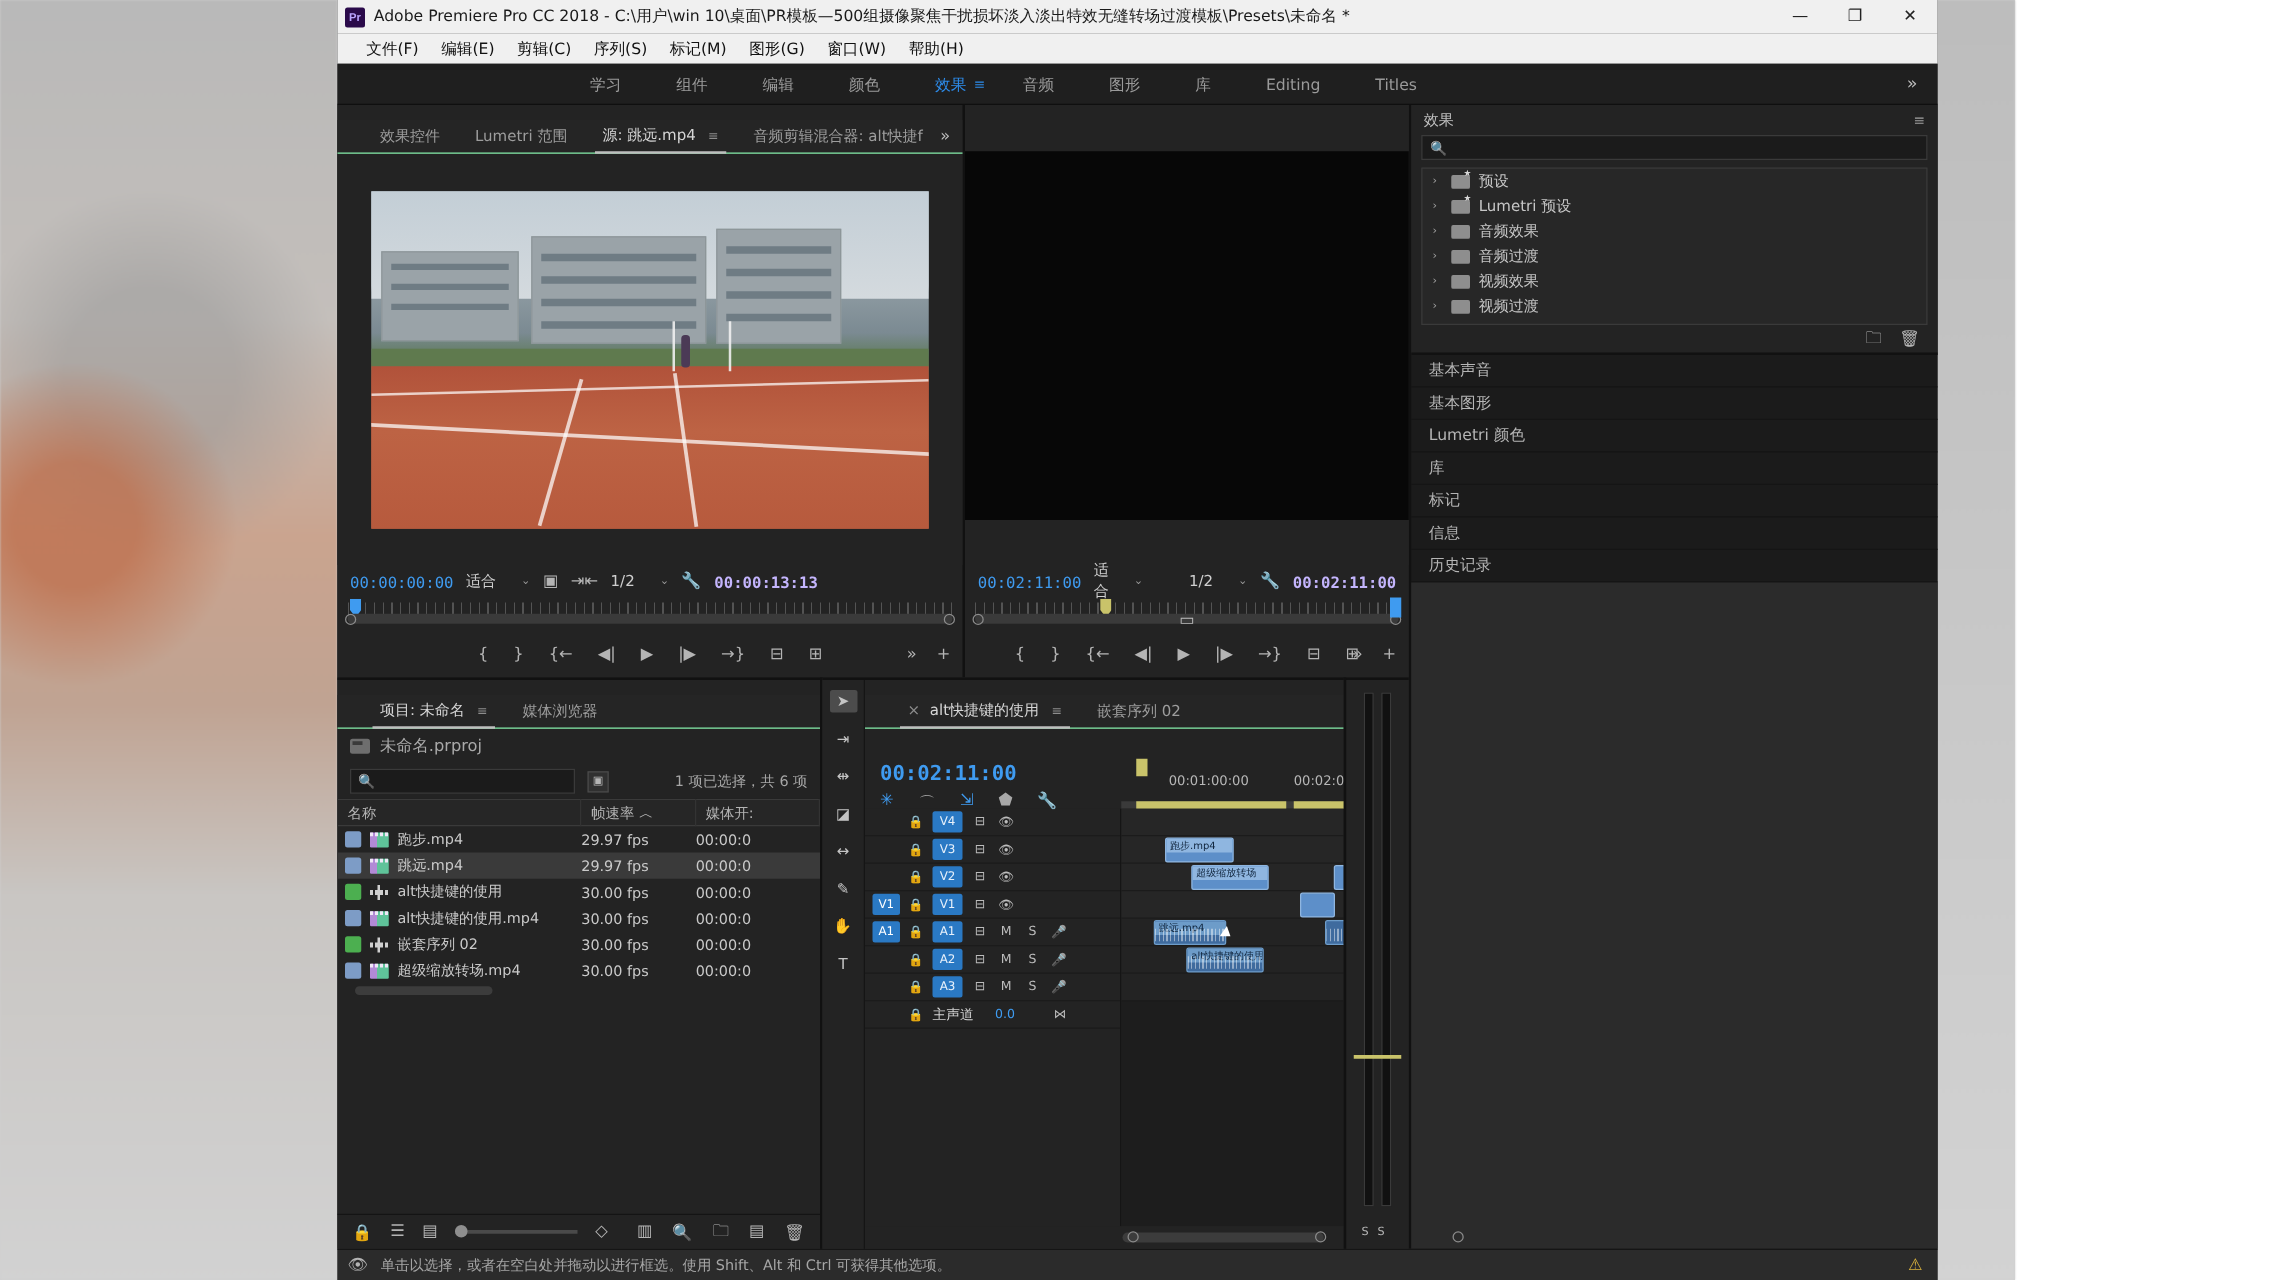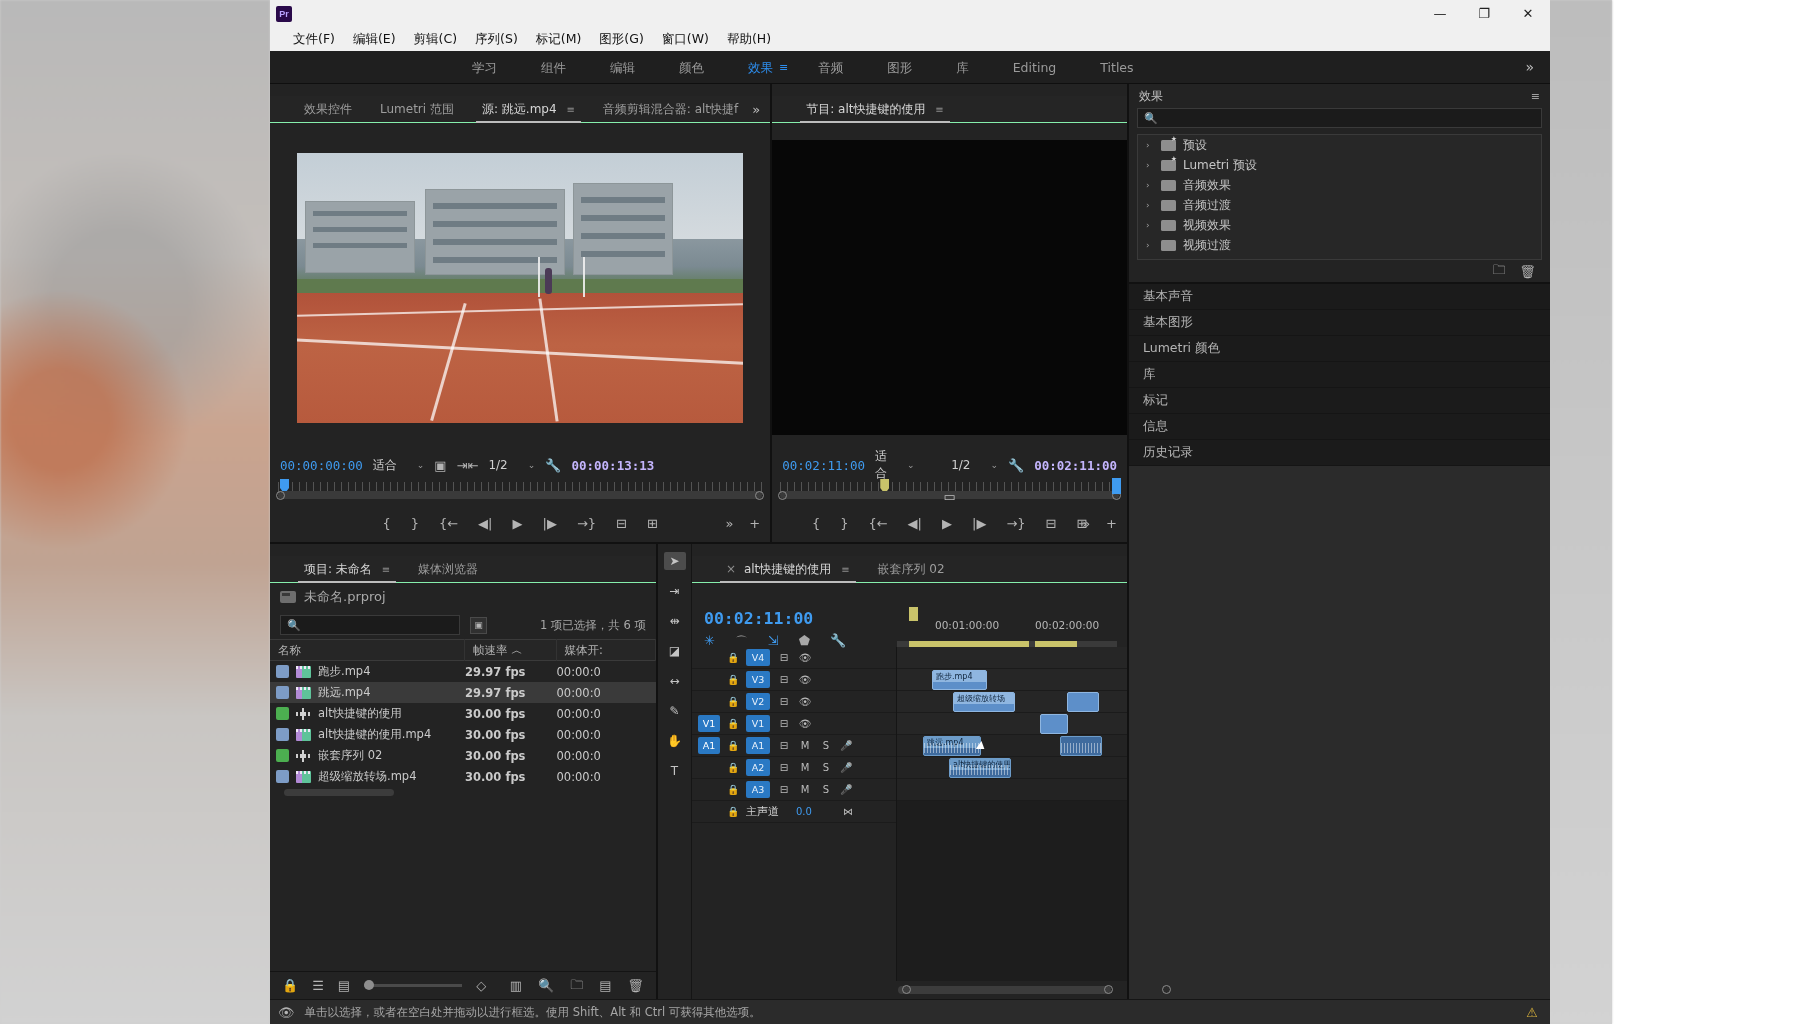--- a/index.html
+++ b/index.html
@@ -155,21 +155,21 @@
   .tbl{ flex:1 1 auto; overflow:hidden; }
   .tbl-head{ height:22px; display:flex; align-items:center; font-size:11.5px; color:#b4b4b4;
              border-top:1px solid #3a3a3a; border-bottom:1px solid #3a3a3a; background:#262626;}
   .th{ padding-left:8px; border-right:1px solid #333; height:22px; line-height:22px; white-space:nowrap;}
   .th.c-name{ width:196px;}
   .th.c-fps{ width:92px;}
   .th.c-start{ width:100px;}
   .row{ height:21px; display:flex; align-items:center; font-size:11.5px; color:#cacaca;}
   .row.sel{ background:#3a3a3a;}
   .row .c-name{ width:196px; display:flex; align-items:center; gap:7px; padding-left:6px; white-space:nowrap; overflow:hidden;}
-  .row .c-fps{ width:92px;font-weight:bold; }
+  .row .c-fps{ width:92px; }
   .row .c-start{ width:100px;}
   .sw{ width:13px;height:13px;border-radius:2px;flex:0 0 auto;}
   .clip-ico{ width:15px;height:12px;flex:0 0 auto;border-radius:1px;
              background:linear-gradient(90deg,#b28ad6 0 40%, #5fc39a 40% 100%); position:relative;}
   .clip-ico:before{content:"";position:absolute;left:0;top:0;width:100%;height:3px;
              background:repeating-linear-gradient(90deg,#efe8f7 0 2px, transparent 2px 4px);}
   .seq-ico{ width:15px;height:12px;flex:0 0 auto; position:relative;}
   .seq-ico:before{content:"";position:absolute;left:6px;top:0;width:2px;height:12px;background:#cfcfcf;}
   .seq-ico:after{content:"";position:absolute;left:0;top:4px;width:15px;height:4px;
              background:repeating-linear-gradient(90deg,#cfcfcf 0 2px,transparent 2px 4px);}
@@ -265,20 +265,21 @@
 <body>
 
 <div id="root">
   <div class="desktop-bg"></div>
   <div class="desktop-bg2"></div>
 
   <div class="app">
 
     <div class="titlebar">
       <div class="pr-logo">Pr</div>
+      <div class="title-text">Adobe Premiere Pro CC 2018 - C:\用户\win 10\桌面\PR模板—500组摄像聚焦干扰损坏淡入淡出特效无缝转场过渡模板\Presets\未命名 *</div>
       <div class="win-btns">
         <div class="win-btn">—</div>
         <div class="win-btn">❐</div>
         <div class="win-btn close">✕</div>
       </div>
     </div>
 
     <div class="menubar">
       <div class="menu-item">文件(F)</div>
       <div class="menu-item">编辑(E)</div>
@@ -389,26 +390,20 @@
               <span class="icon-btn">⊟</span>
               <span class="icon-btn">⊞</span>
               <span class="right-ext">
                 <span class="icon-btn">»</span>
                 <span class="icon-btn">+</span>
               </span>
             </div>
           </div>
 
           <div class="panel prg-panel">
-            <div class="panel-tabs">
-              <div class="ptab active">
-                <span>节目: alt快捷键的使用</span>
-                <span class="burger">≡</span>
-              </div>
-            </div>
 
             <div class="prg-stage">
               <div class="prg-video"></div>
             </div>
 
             <div class="mon-info">
               <span class="tc-blue">00:02:11:00</span>
               <span class="fit-sel">
                 <span>适合</span>
                 <span class="caret">⌄</span>
@@ -713,20 +708,28 @@
 
               <div class="tl-foot">
                 <div class="tl-hscroll"></div>
                 <div class="tl-knob" style="left:210px;"></div>
                 <div class="tl-knob" style="left:470px;"></div>
                 <div class="tl-knob" style="right:14px;"></div>
               </div>
             </div>
           </div>
 
+          <div class="meters">
+            <div class="meter-col" style="left:14px;"></div>
+            <div class="meter-col" style="left:28px;"></div>
+            <div class="meter-yellow" style="top:300px;"></div>
+            <div class="meter-ss">
+              <span>S</span><span>S</span>
+            </div>
+          </div>
         </div>
       </div>
 
       <div class="col-right">
 
         <div class="panel fx-panel">
           <div class="fx-head">
             <span>效果</span>
             <span class="burger">≡</span>
           </div>

